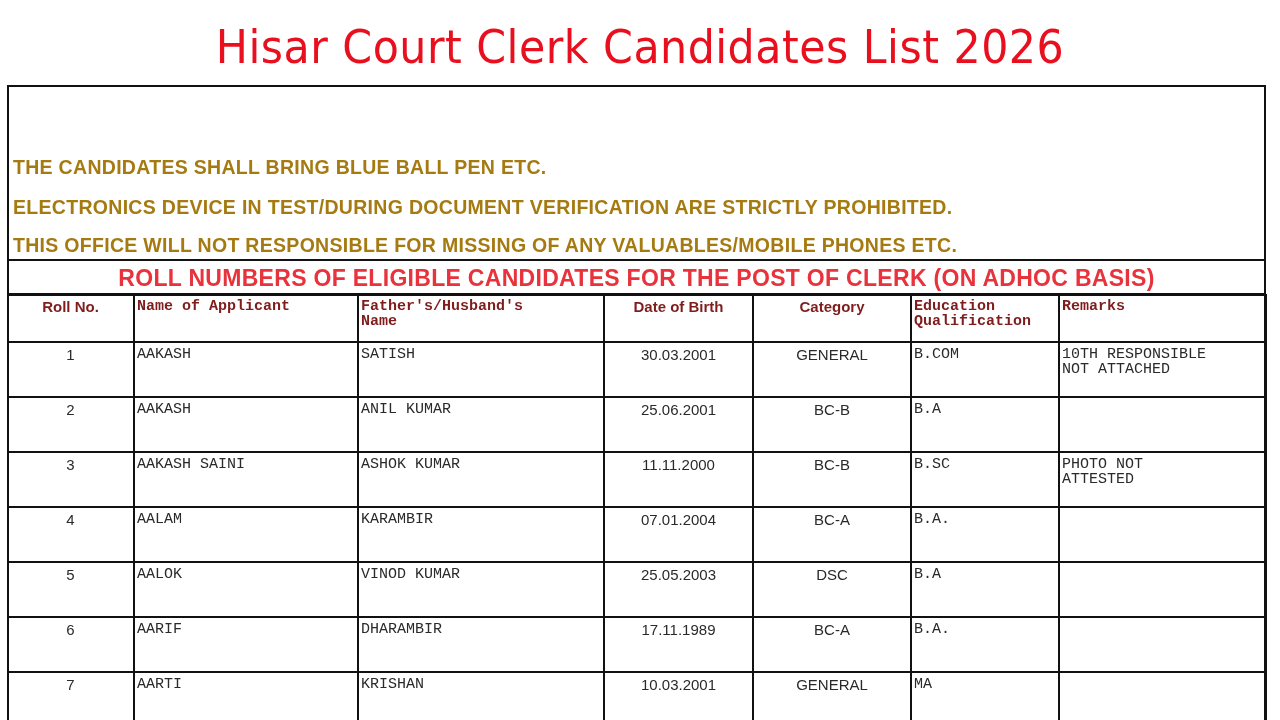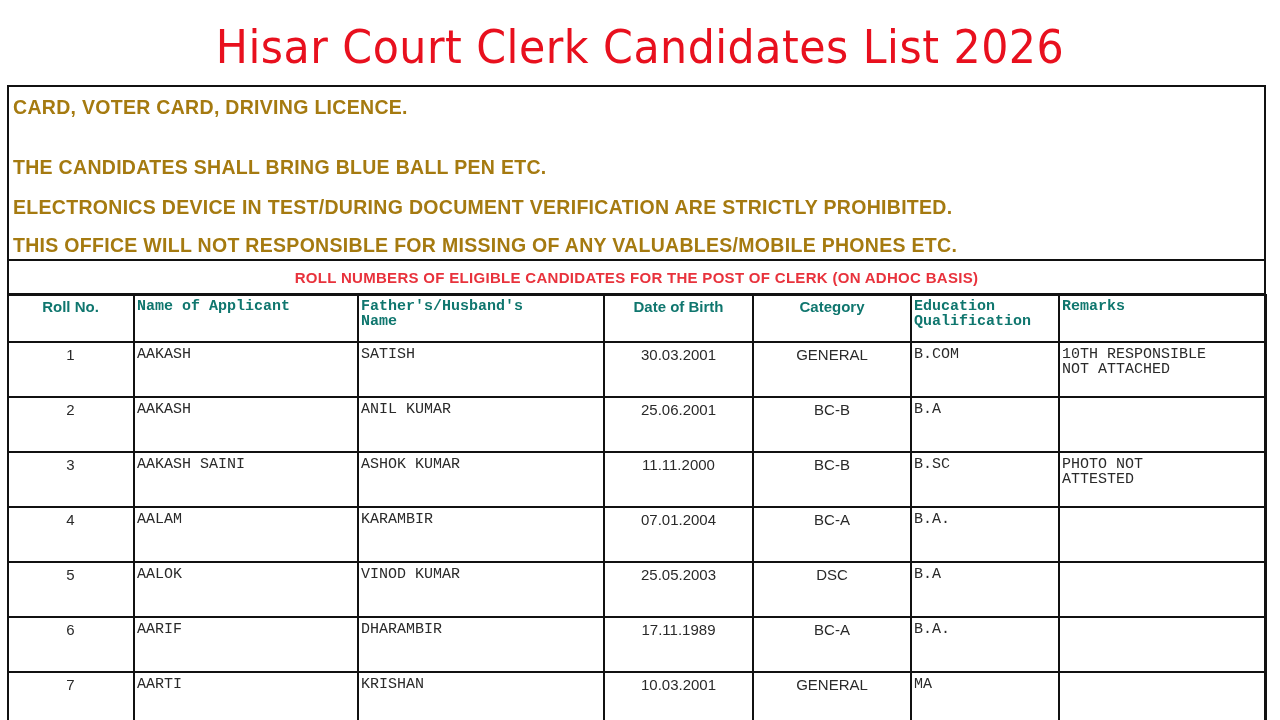--- a/index.html
+++ b/index.html
@@ -65,21 +65,21 @@
       position: absolute;
       left: 0;
       top: 174px;
       width: 1255px;
       height: 34px;
       border-bottom: 2px solid #111;
       box-sizing: border-box;
       text-align: center;
       color: #e8323c;
       font-weight: bold;
-      font-size: 15px;
+      font-size: 23px;
       line-height: 34px;
       letter-spacing: 0.3px;
     }
     table.grid {
       position: absolute;
       left: -1px;
       top: 207px;
       border-collapse: collapse;
       table-layout: fixed;
       width: 1258px;
@@ -89,41 +89,40 @@
       vertical-align: top;
       padding: 2px 2px 0 2px;
       font-size: 15px;
       line-height: 15px;
       color: #2a2a2a;
       overflow: hidden;
     }
     table.grid tr.hdr th {
       height: 42px;
       font-weight: bold;
-      color: #0f766e;
+      color: #7f1d1d;
       padding-top: 3px;
     }
     table.grid tr.row td {
       height: 49px;
       padding-top: 4px;
     }
     table.grid tr.hdr th:first-child { border-left: none; }
     table.grid tr.row td:first-child { border-left: none; }
     .c-center { text-align: center; }
     .c-left { text-align: left; font-family: Liberation Mono, monospace; }
   </style>
 </head>
 <body>
 
 <div class="title">Hisar Court Clerk Candidates List 2026</div>
 
 <div class="doc">
   <div class="notes">
     <div class="note n1">
-      <div>CARD, VOTER CARD, DRIVING LICENCE.</div>
     </div>
     <div class="note n3">ELECTRONICS DEVICE IN TEST/DURING DOCUMENT VERIFICATION ARE STRICTLY PROHIBITED.</div>
     <div class="note n2">THE CANDIDATES SHALL BRING BLUE BALL PEN ETC.</div>
     <div class="note n4">THIS OFFICE WILL NOT RESPONSIBLE FOR MISSING OF ANY VALUABLES/MOBILE PHONES ETC.</div>
   </div>
 
   <div class="subhead">ROLL NUMBERS OF ELIGIBLE CANDIDATES FOR THE POST OF CLERK (ON ADHOC BASIS)</div>
 
   <table class="grid">
     <colgroup>

